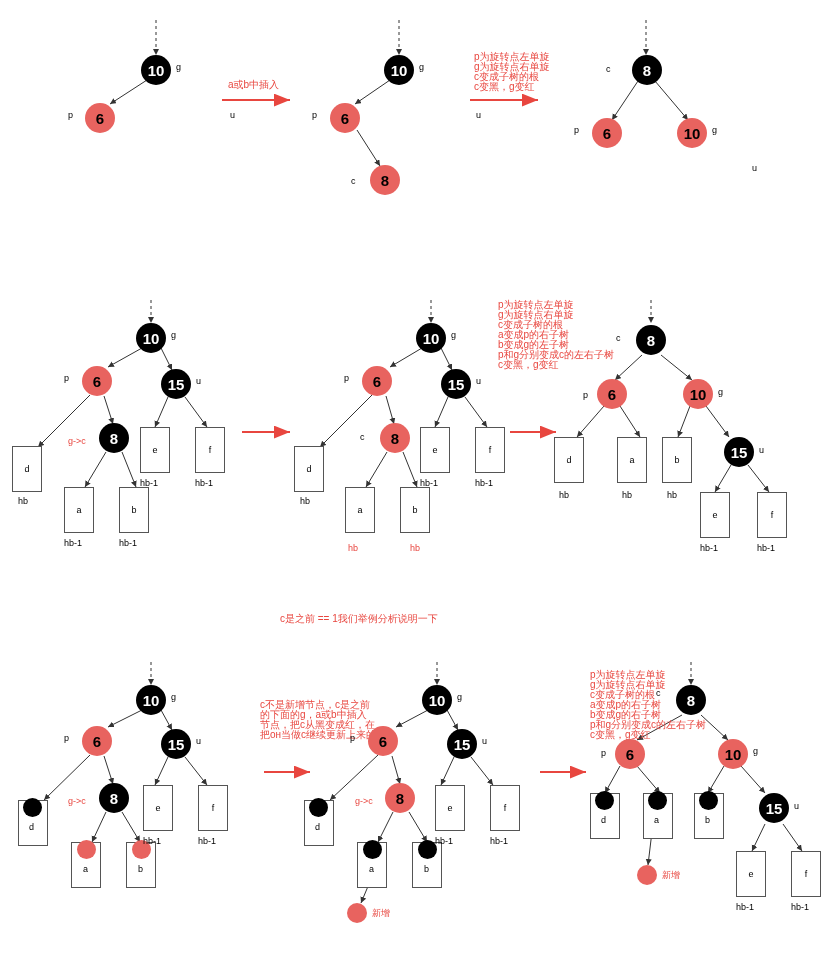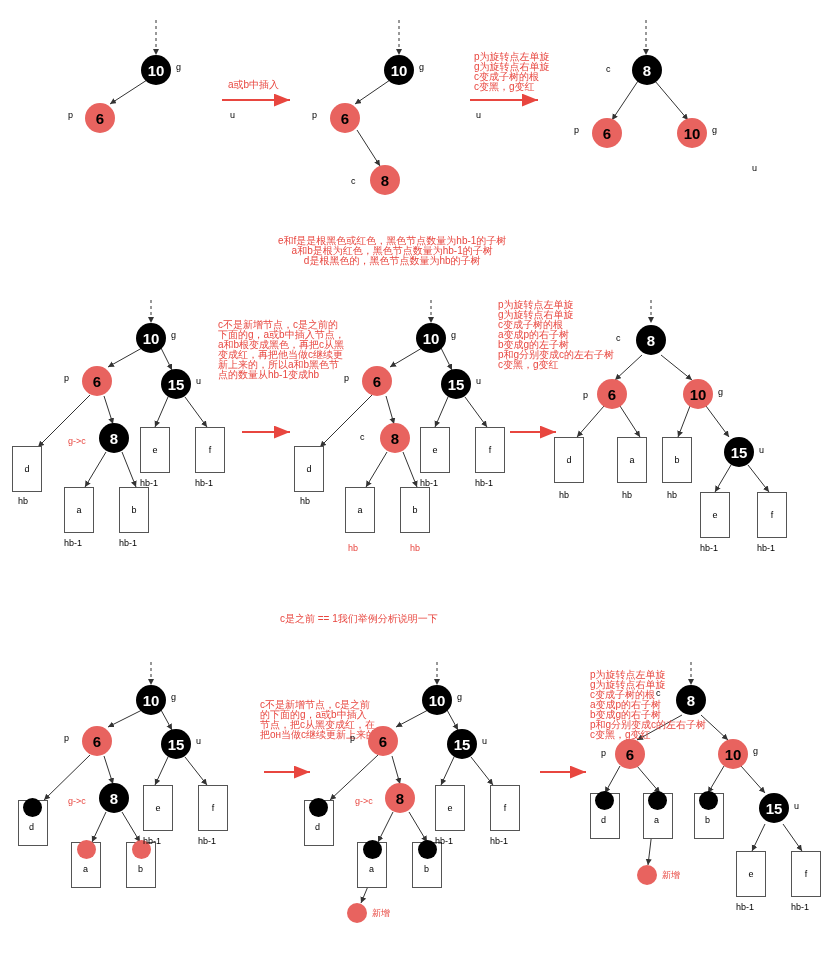--- a/index.html
+++ b/index.html
@@ -180,23 +180,20 @@
   <div class="node red" style="left:592px;top:118px;width:30px;height:30px;">
       <span>6</span>
     </div>
   <div class="lbl" style="left:574px;top:125px;">p</div>
   <div class="node red" style="left:677px;top:118px;width:30px;height:30px;">
       <span>10</span>
     </div>
   <div class="lbl" style="left:712px;top:125px;">g</div>
   <div class="lbl" style="left:752px;top:163px;">u</div>
 
-  <div class="note center" style="left:278px;top:236px;">e和f是是根黑色或红色，黑色节点数量为hb-1的子树
-a和b是根为红色，黑色节点数量为hb-1的子树
-d是根黑色的，黑色节点数量为hb的子树</div>
 
   <div class="node black" style="left:136px;top:323px;width:30px;height:30px;">
       <span>10</span>
     </div>
   <div class="lbl" style="left:171px;top:330px;">g</div>
   <div class="node red" style="left:82px;top:366px;width:30px;height:30px;">
       <span>6</span>
     </div>
   <div class="lbl" style="left:64px;top:373px;">p</div>
   <div class="node black" style="left:161px;top:369px;width:30px;height:30px;">
@@ -222,26 +219,20 @@
   <div class="lbl" style="left:119px;top:538px;">hb-1</div>
   <div class="box" style="left:140px;top:427px;width:30px;height:46px;">
       <span>e</span>
     </div>
   <div class="lbl" style="left:140px;top:478px;">hb-1</div>
   <div class="box" style="left:195px;top:427px;width:30px;height:46px;">
       <span>f</span>
     </div>
   <div class="lbl" style="left:195px;top:478px;">hb-1</div>
 
-  <div class="note" style="left:218px;top:320px;">c不是新增节点，c是之前的
-下面的g，a或b中插入节点，
-a和b根变成黑色，再把c从黑
-变成红，再把他当做c继续更
-新上来的，所以a和b黑色节
-点的数量从hb-1变成hb</div>
   <div class="note" style="left:498px;top:300px;">p为旋转点左单旋
 g为旋转点右单旋
 c变成子树的根
 a变成p的右子树
 b变成g的左子树
 p和g分别变成c的左右子树
 c变黑，g变红</div>
 
   <div class="node black" style="left:416px;top:323px;width:30px;height:30px;">
       <span>10</span>

